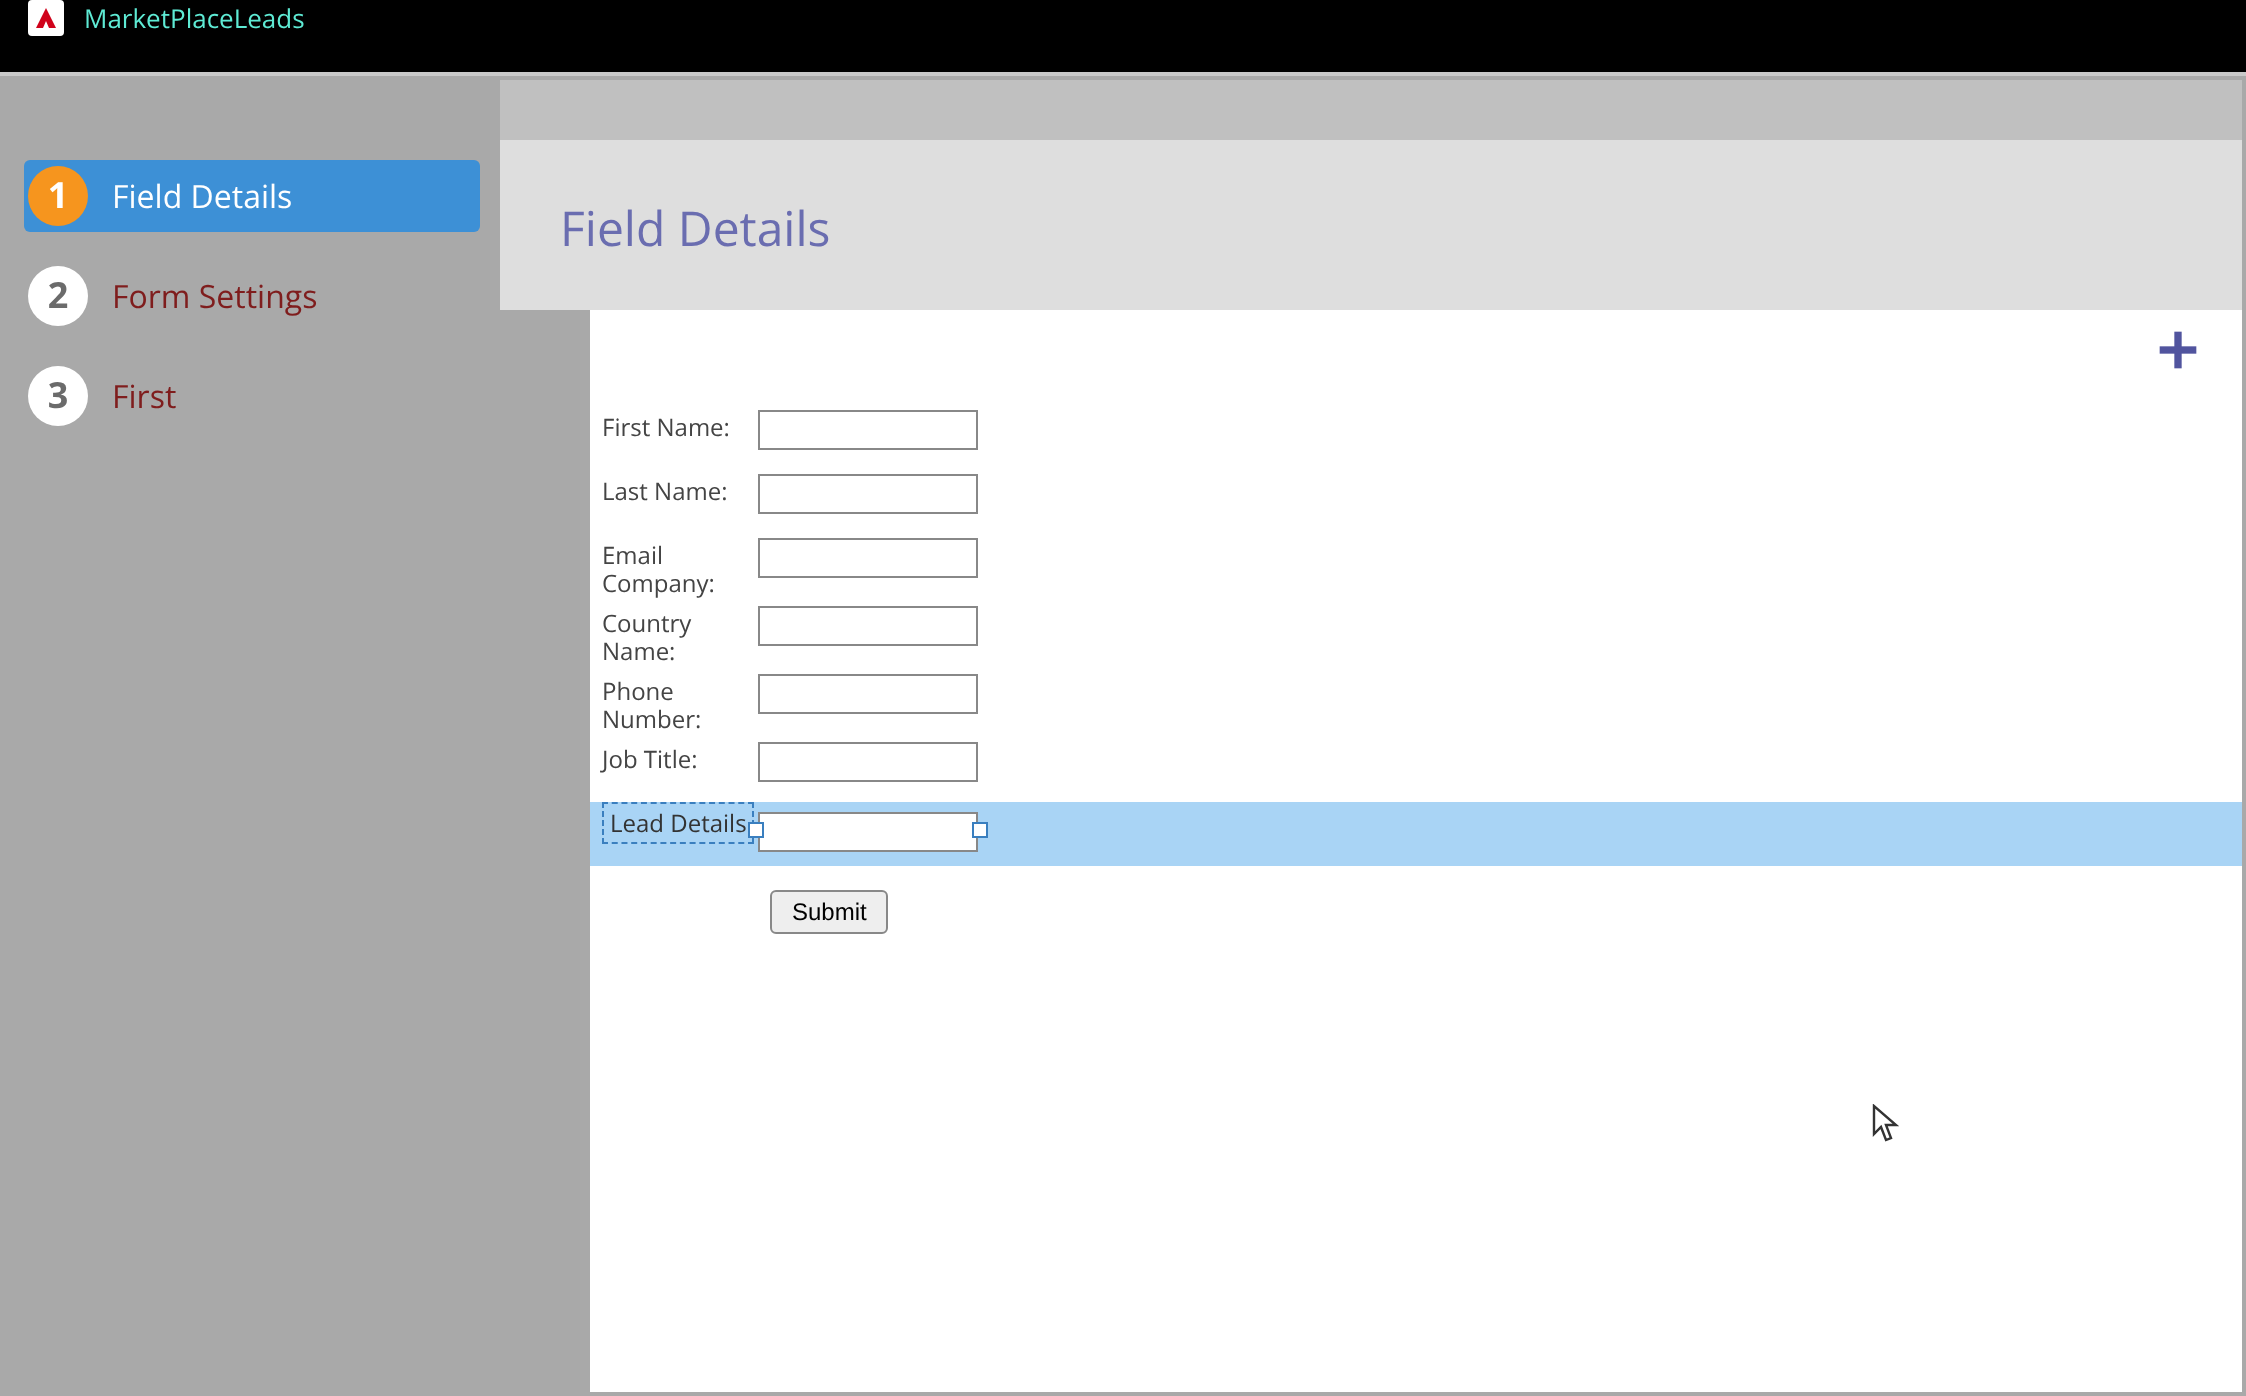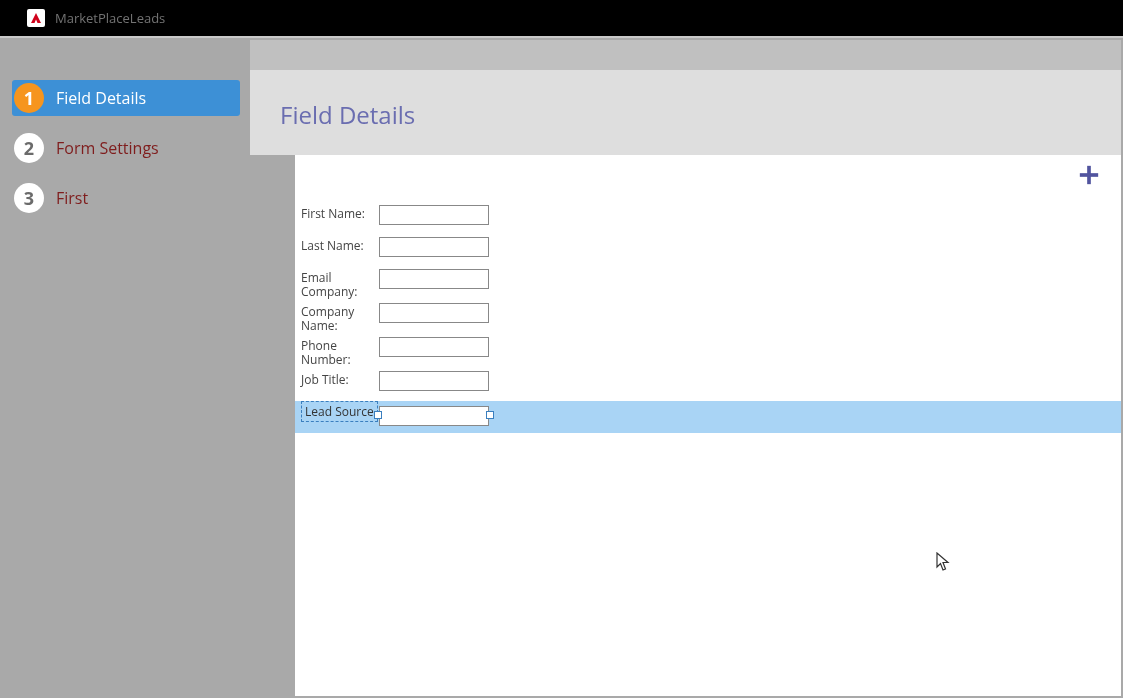--- a/index.html
+++ b/index.html
@@ -3,25 +3,24 @@
 <meta charset="utf-8">
 <style>
   * { box-sizing: border-box; margin: 0; padding: 0; }
   html, body { width: 1123px; height: 698px; overflow: hidden; font-family: "Segoe UI", "Open Sans", Arial, sans-serif; }
   body { background: #f0f0f0; }
 
   .titlebar {
     width: 100%;
     height: 38px;
     background: #000000;
-    color: #737373;
+    color: #5eead4;
     font-size: 13px;
     display: flex;
-    align-items: center;
-    padding: 0 27px;
+    padding: 0 14px;
     border-bottom: 2px solid #c9c9c9;
   }
   .titlebar .logo {
     width: 18px;
     height: 18px;
     background: #ffffff;
     border-radius: 2px;
     display: flex;
     align-items: center;
     justify-content: center;
@@ -248,44 +247,47 @@
           <span class="lbl">Last Name:</span>
           <input type="text" value="" style="">
         </div>
 
         <div class="row">
           <span class="lbl">Email Company:</span>
           <input type="text" value="" style="">
         </div>
 
         <div class="row">
-          <span class="lbl">Company Name:</span>
+          <span class="lbl">Country Name:</span>
           <input type="text" value="" style="">
         </div>
 
 
         <div class="row">
           <span class="lbl">Phone Number:</span>
           <input type="text" value="" style="">
         </div>
 
         <div class="row">
           <span class="lbl">Job Title:</span>
           <input type="text" value="" style="">
         </div>
 
         <div class="row selected">
           <span class="lbl">
-            <span class="lbl-box">Lead Source</span>
+            <span class="lbl-box">Lead Details</span>
           </span>
           <span class="input-wrap">
             <input type="text" value="" style="">
           </span>
         </div>
 
+        <div class="submit-row">
+          <button>Submit</button>
+        </div>
 
       </div>
     </div>
   </div>
 </div>
 
 <svg class="cursor" viewBox="0 0 14 20">
   <path d="M1 1 L1 15 L4.5 11.5 L7 18 L9.5 17 L7 10.5 L12 10.5 Z" fill="none" stroke="#333" stroke-width="1.2"></path>
 </svg>
 

